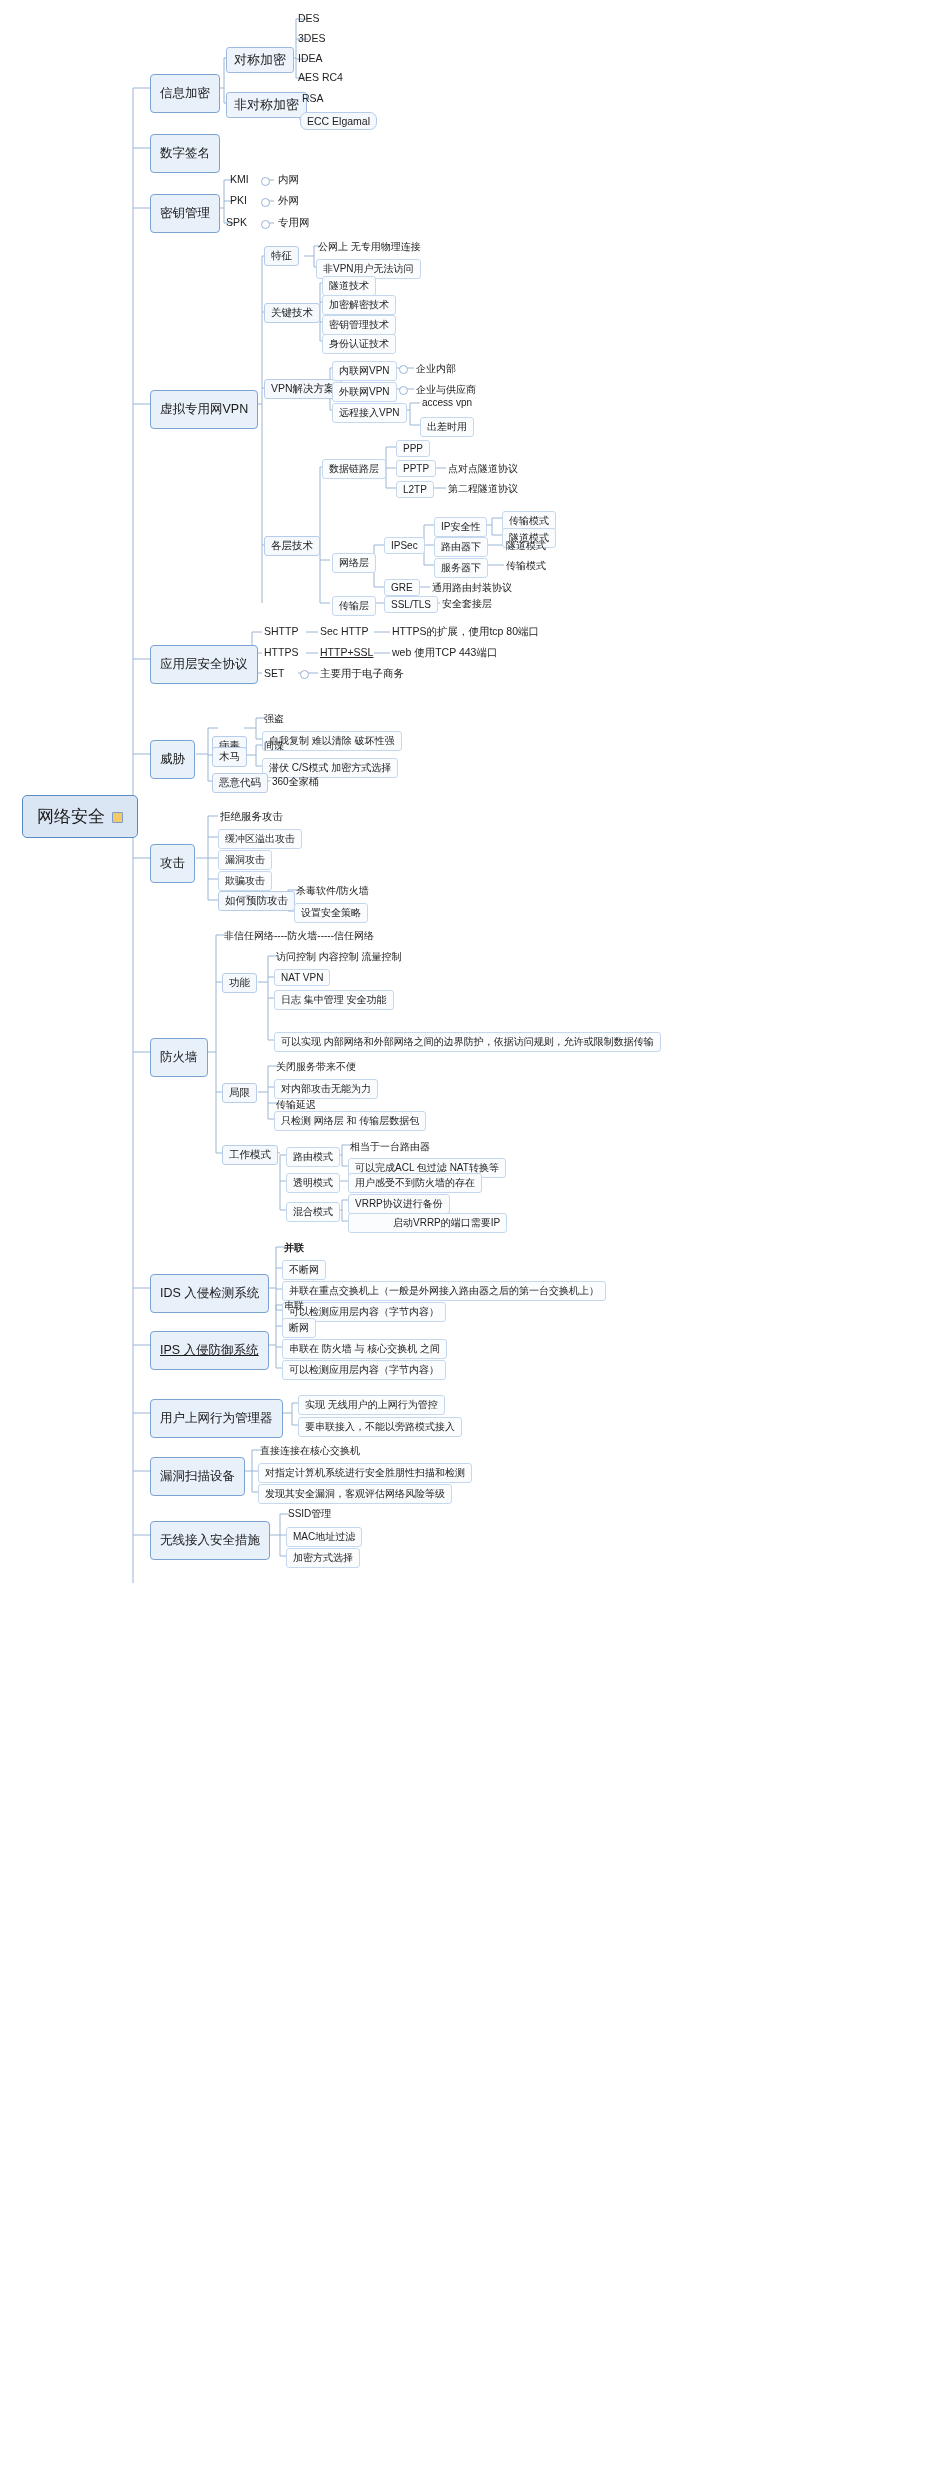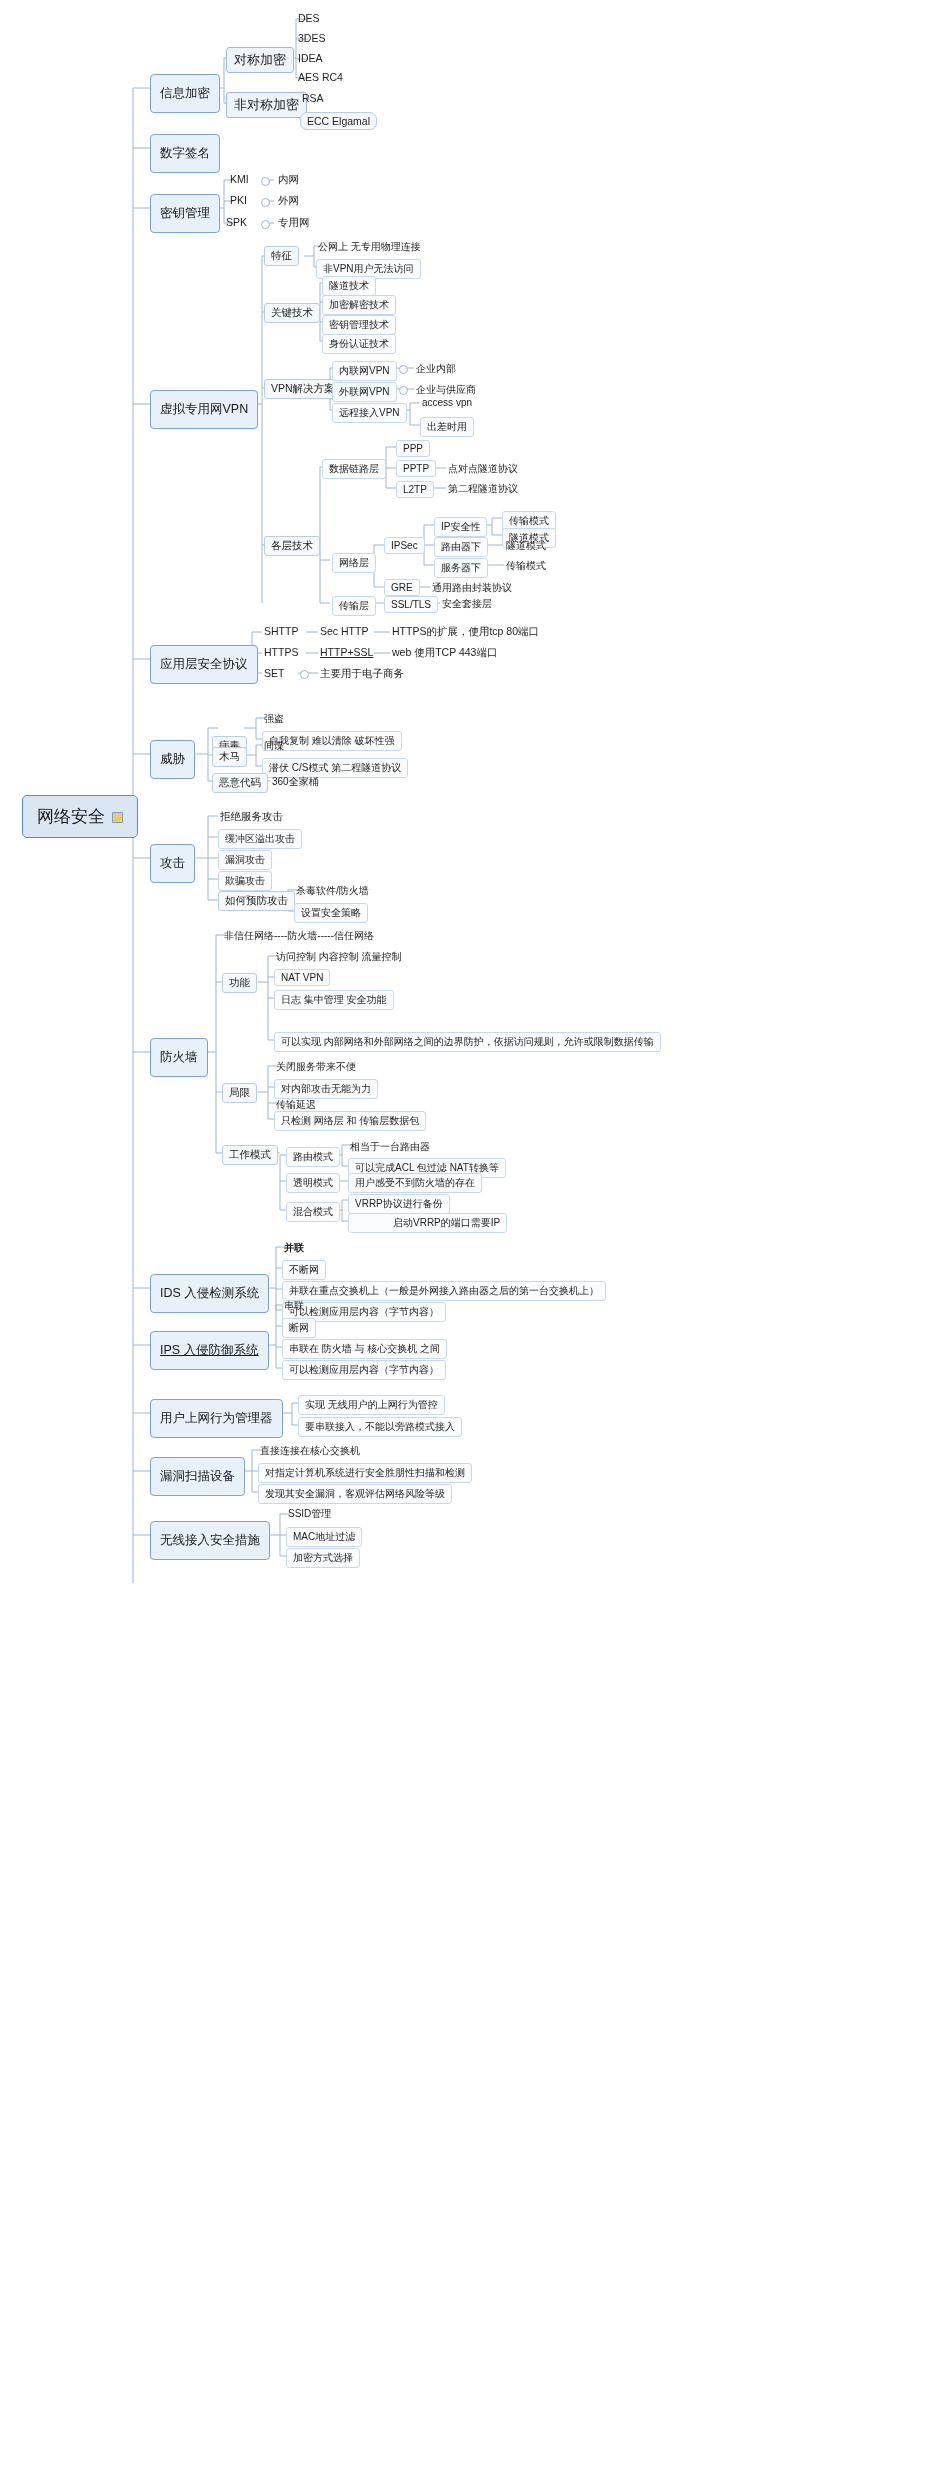--- a/index.html
+++ b/index.html
@@ -360,21 +360,21 @@
   <div class="node n-plain" style="left:262px;top:666px;"><span>SET</span></div>
   <div class="marker" style="left:300px;top:670px;"></div>
   <div class="node n-plain" style="left:318px;top:666px;"><span>主要用于电子商务</span></div>
 
   <div class="node n-l1" style="left:150px;top:740px;"><span>威胁</span></div>
   <div class="node n-l3" style="left:212px;top:720px;margin-top:16px;"><span>病毒</span></div>
   <div class="node n-plain-s" style="left:262px;top:711px;"><span>强盗</span></div>
   <div class="node n-l4" style="left:262px;top:731px;"><span>自我复制 难以清除 破坏性强</span></div>
   <div class="node n-l3" style="left:212px;top:747px;"><span>木马</span></div>
   <div class="node n-plain-s" style="left:262px;top:738px;"><span>间谍</span></div>
-  <div class="node n-l4" style="left:262px;top:758px;"><span>潜伏 C/S模式 第二程隧道协议</span></div>
+  <div class="node n-l4" style="left:262px;top:758px;"><span>潜伏 C/S模式 加密方式选择</span></div>
   <div class="node n-l3" style="left:212px;top:773px;"><span>恶意代码</span></div>
   <div class="node n-plain-s" style="left:270px;top:774px;"><span>360全家桶</span></div>
 
   <div class="node n-l1" style="left:150px;top:844px;"><span>攻击</span></div>
   <div class="node n-plain" style="left:218px;top:809px;"><span>拒绝服务攻击</span></div>
   <div class="node n-l4" style="left:218px;top:829px;"><span>缓冲区溢出攻击</span></div>
   <div class="node n-l4" style="left:218px;top:850px;"><span>漏洞攻击</span></div>
   <div class="node n-l4" style="left:218px;top:871px;"><span>欺骗攻击</span></div>
   <div class="node n-l3" style="left:218px;top:891px;"><span>如何预防攻击</span></div>
   <div class="node n-plain-s" style="left:294px;top:883px;"><span>杀毒软件/防火墙</span></div>

